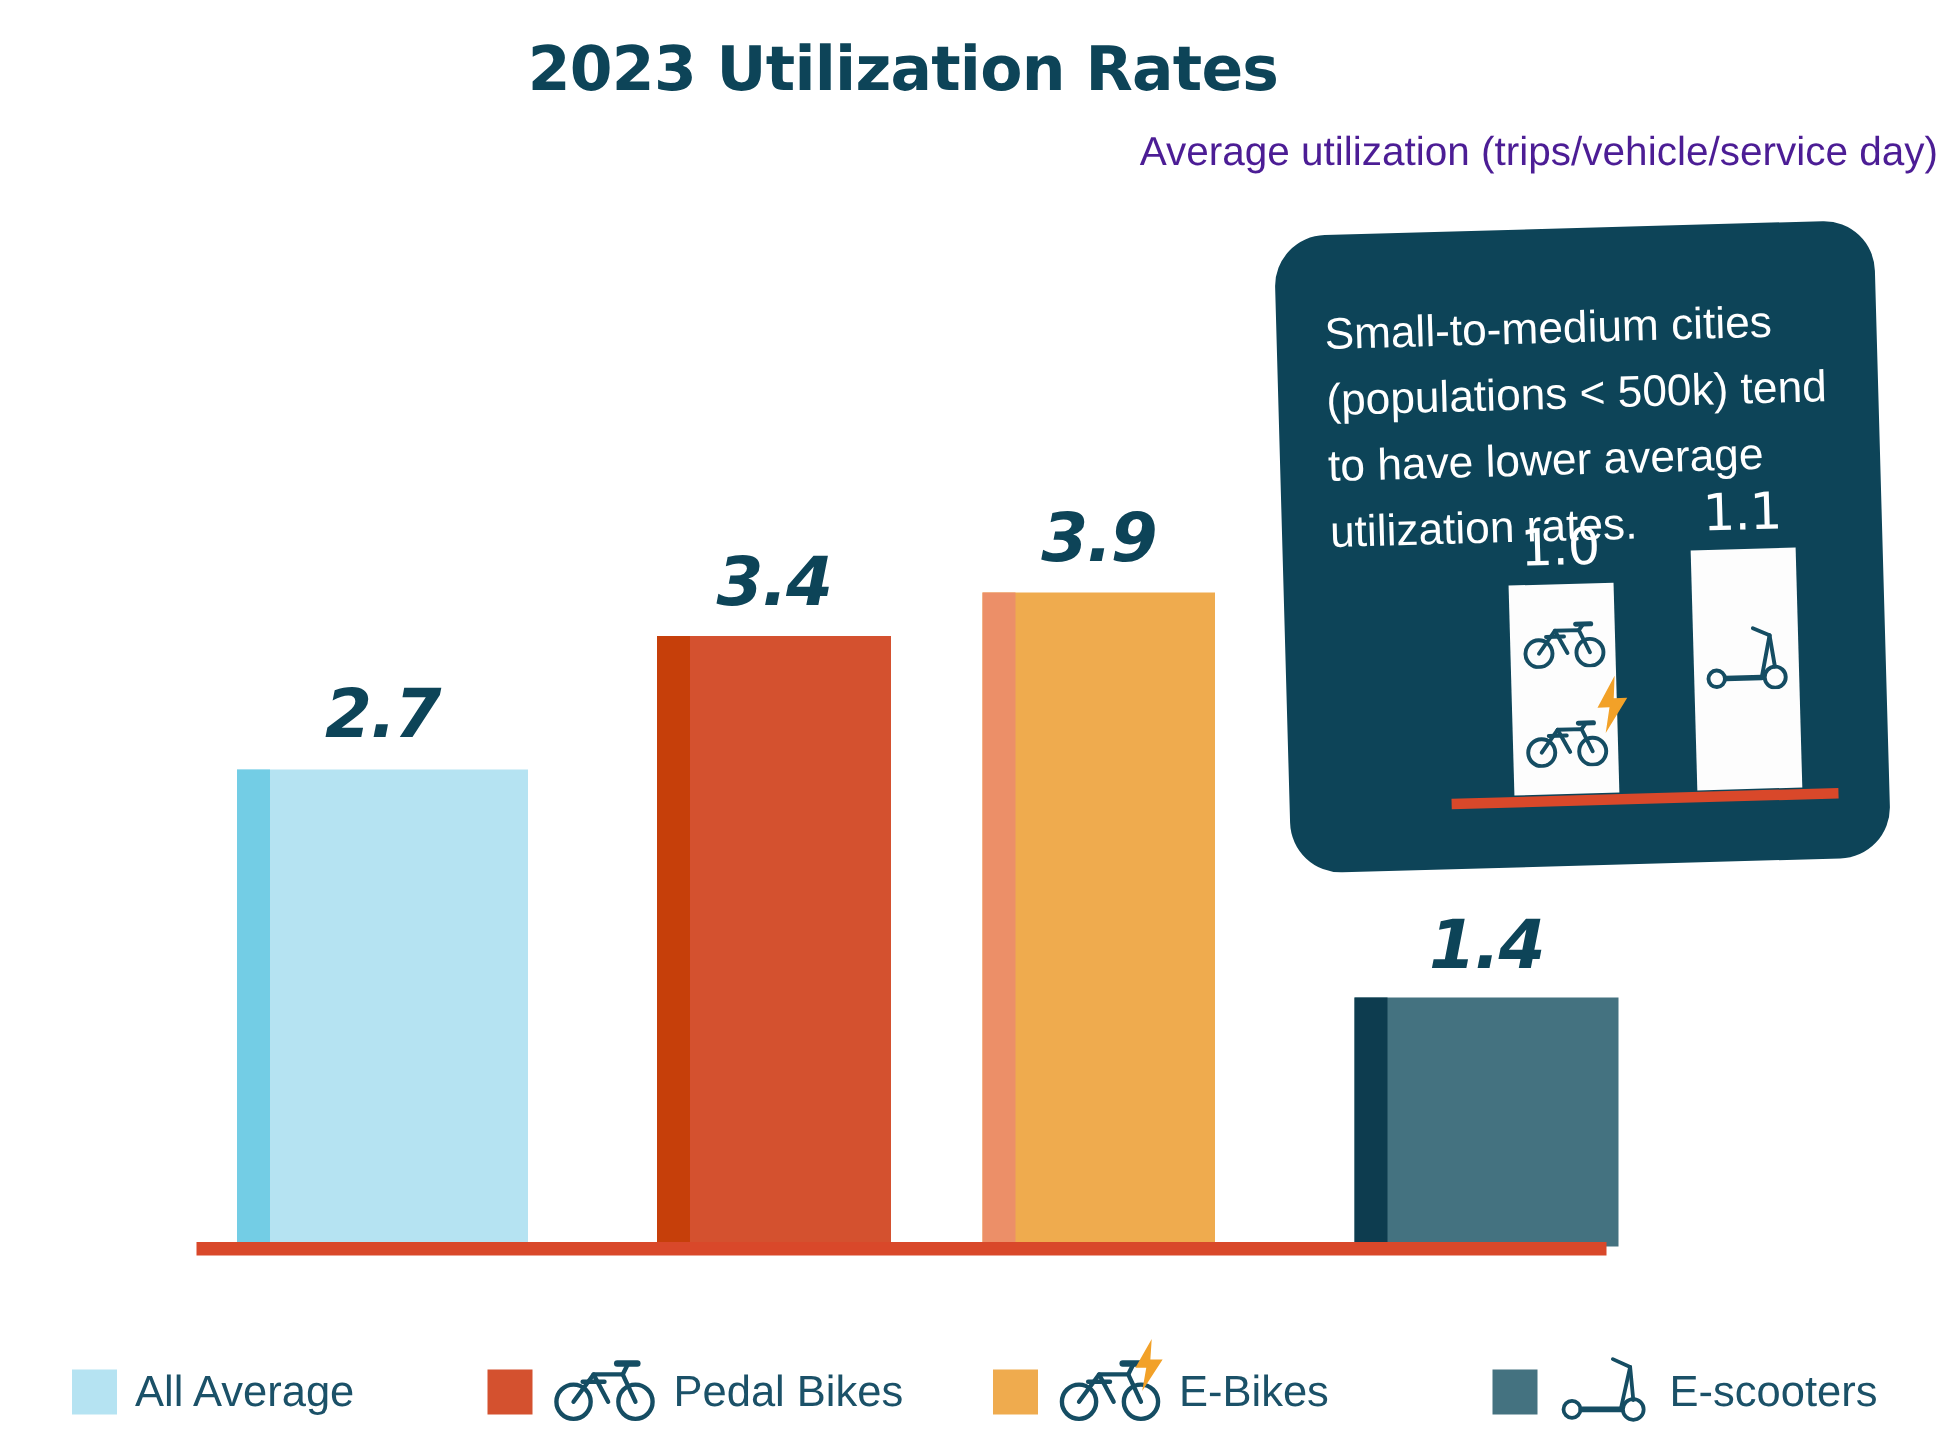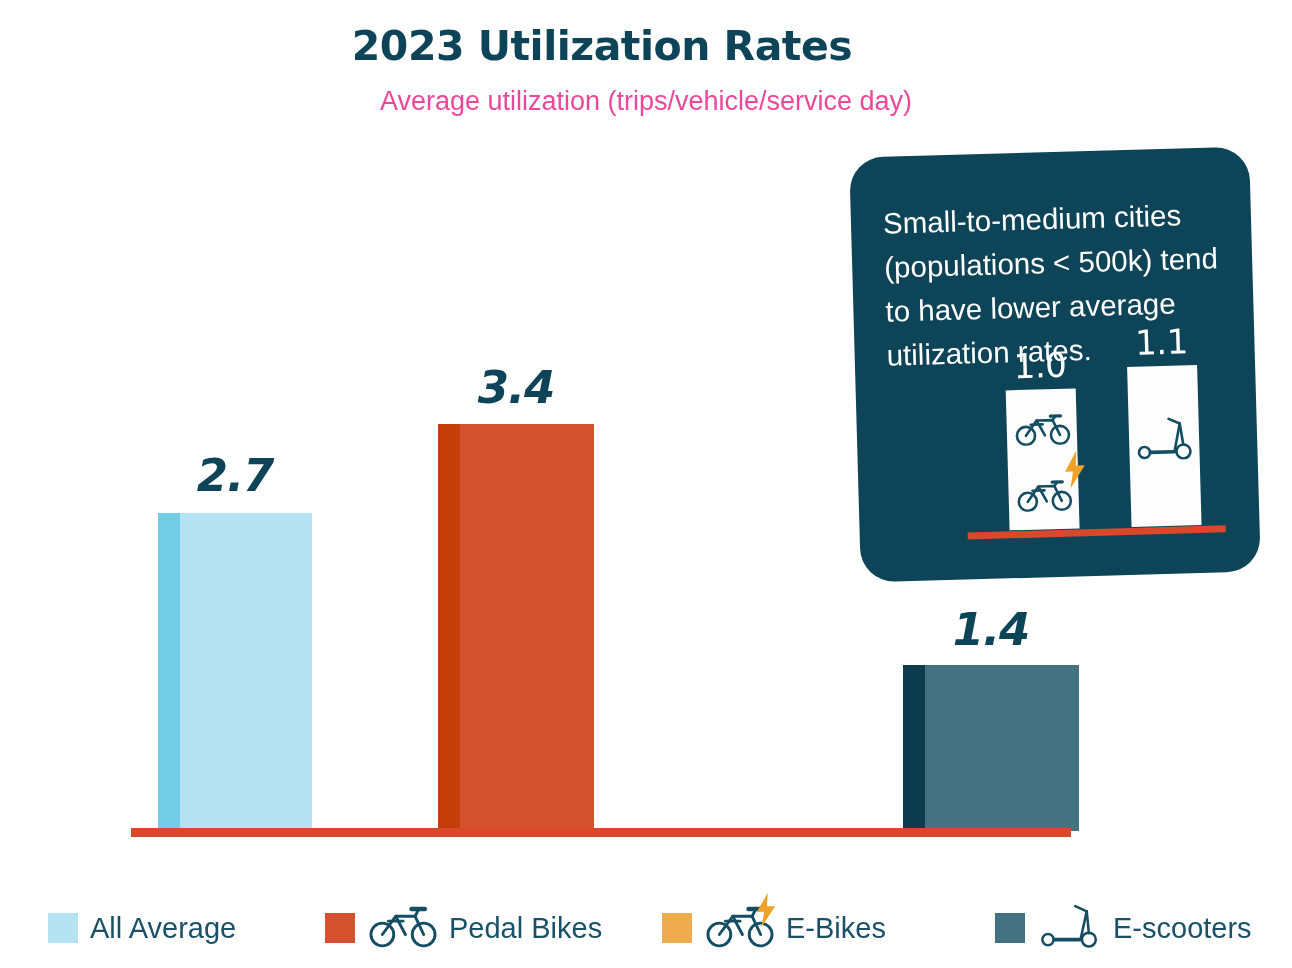--- a/index.html
+++ b/index.html
@@ -27,24 +27,24 @@
     font-weight: bold;
     letter-spacing: -0.5px;
     color: #0d4458;
     font-family: "DejaVu Sans", sans-serif;
   }
   #chart-subtitle {
     position: absolute;
     top: 86px;
     left: 0;
     width: 1292px;
-    text-align: center;
+    text-align: right;
     font-size: 27px;
     font-weight: normal;
-    color: #ec4899;
+    color: #4c1d95;
   }
 
   
   #plot-area {
     position: absolute;
     left: 0;
     top: 0;
     width: 1292px;
     height: 968px;
   }
@@ -175,32 +175,37 @@
   }
 </style>
 </head>
 <body>
 
 <div id="chart-title">2023 Utilization Rates</div>
 <div id="chart-subtitle">Average utilization (trips/vehicle/service day)</div>
 
 <div id="plot-area">
 
-  <div class="bar-group" style="left:158px; width:154px; height:320px;">
+  <div class="bar-group" style="left:158px; width:154px; height:320px;padding-left:40px;">
     <div class="bar-value" style="top:-62px;">2.7</div>
     <div class="bar" style="height:318px; background:#b5e3f2;"></div>
     <div class="bar-stripe" style="height:318px; background:#73cde5;"></div>
   </div>
 
   <div class="bar-group" style="left:406px; width:156px; height:408px;margin-left:32px;">
     <div class="bar-value" style="top:-62px;">3.4</div>
     <div class="bar" style="height:407px; background:#d4512f;"></div>
     <div class="bar-stripe" style="height:407px; background:#c63f0a;"></div>
   </div>
 
+  <div class="bar-group" style="left:655px; width:155px; height:437px;">
+    <div class="bar-value" style="top:-62px;">3.9</div>
+    <div class="bar" style="height:436px; background:#efab4e;"></div>
+    <div class="bar-stripe" style="height:436px; background:#ec8f68;"></div>
+  </div>
 
   <div class="bar-group" style="left:903px; width:155px; height:166px;padding-left:21px;">
     <div class="bar-value" style="top:-62px;">1.4</div>
     <div class="bar" style="height:166px; background:#447280;"></div>
     <div class="bar-stripe" style="height:166px; background:#0d3c4f;"></div>
   </div>
 
   <div id="baseline"></div>
 </div>
 

